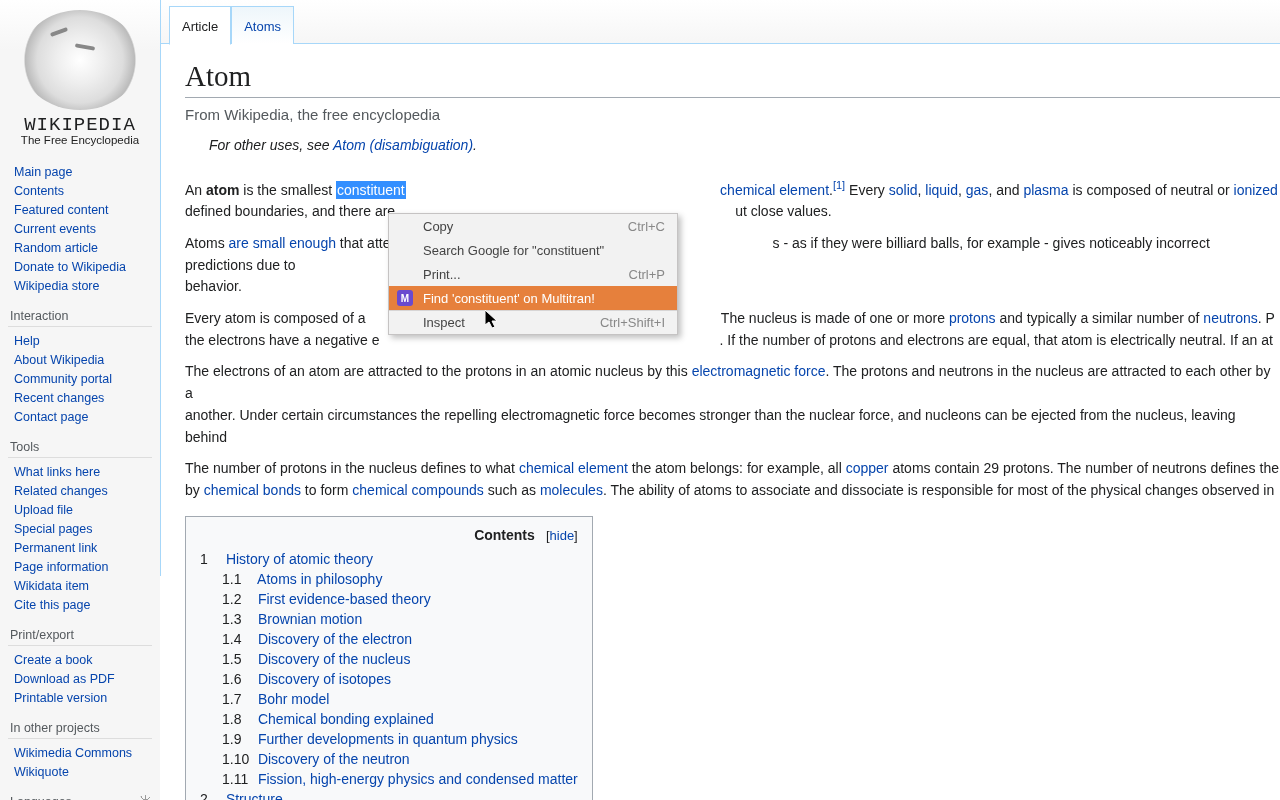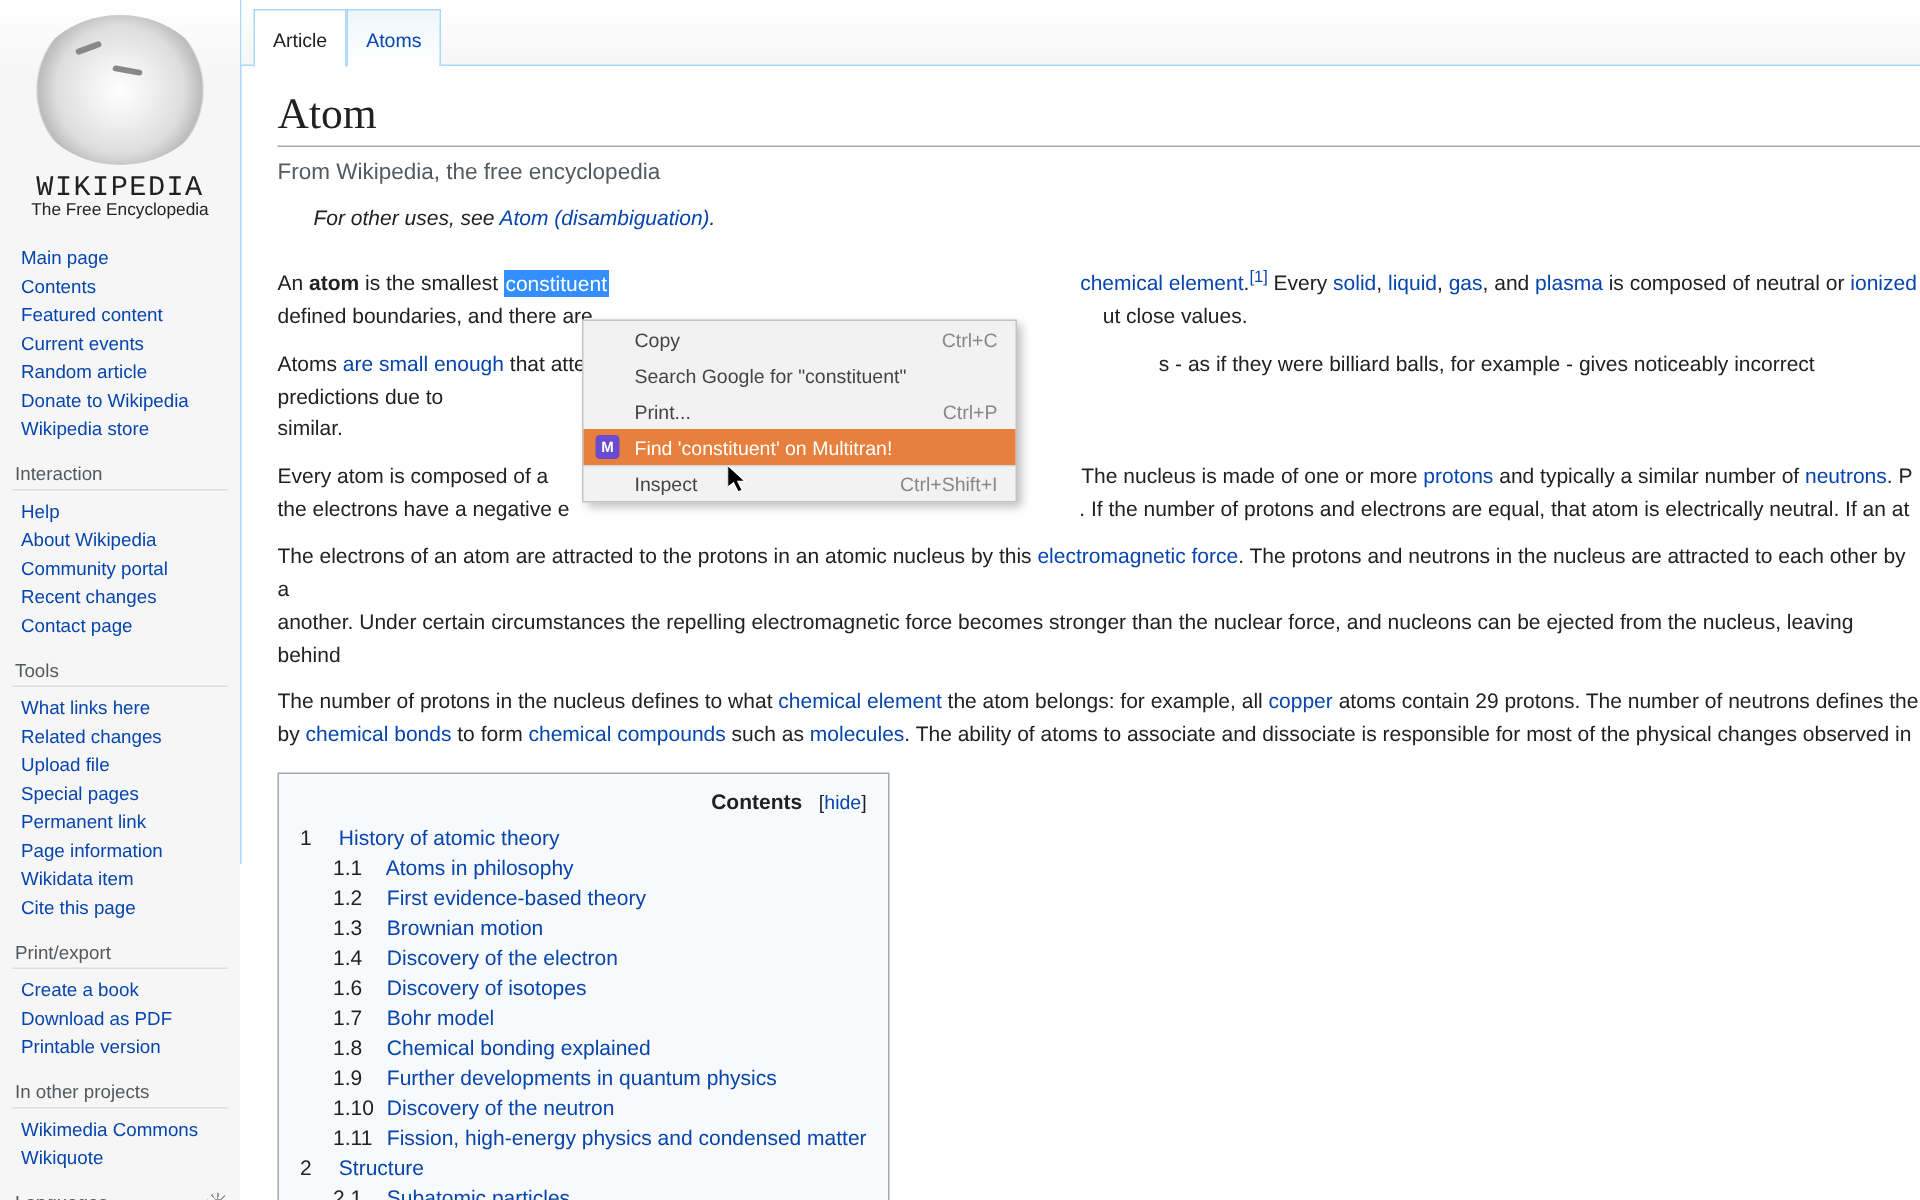--- a/index.html
+++ b/index.html
@@ -285,21 +285,21 @@
     <div class="hatnote">
       <span>For other uses, see </span><a>Atom (disambiguation)</a><span>.</span>
     </div>
 
     <p>
       <span>An </span><b>atom</b><span> is the smallest </span><span class="highlight">constituent</span><span style="visibility:hidden"> unit of ordinary </span><a style="visibility:hidden">matter</a><span style="visibility:hidden"> that has the properties of a </span><a>chemical element</a><span>.</span><sup class="reference">[1]</sup><span> Every </span><a>solid</a><span>, </span><a>liquid</a><span>, </span><a>gas</a><span>, and </span><a>plasma</a><span> is composed of neutral or </span><a>ionized</a><br>
       <span> defined boundaries, and there are</span><span style="display:inline-block;width:340px"></span><span>ut close values.</span>
     </p>
 
     <p>
-      <span>Atoms </span><a>are small enough</a><span> that attempting</span><span style="display:inline-block;width:340px"></span><span>s - as if they were billiard balls, for example - gives noticeably incorrect predictions due to </span><br><span>similar.</span>
+      <span>Atoms </span><a>are small enough</a><span> that attempting</span><span style="display:inline-block;width:340px"></span><span>s - as if they were billiard balls, for example - gives noticeably incorrect predictions due to </span><br><span>behavior.</span>
     </p>
 
     <p>
       <span>Every atom is composed of a </span><a style="visibility:hidden">n</a><span style="display:inline-block;width:340px"></span><span> The nucleus is made of one or more </span><a>protons</a><span> and typically a similar number of </span><a>neutrons</a><span>. P</span><br>
       <span>the electrons have a negative e</span><span style="display:inline-block;width:340px"></span><span>. If the number of protons and electrons are equal, that atom is electrically neutral. If an at</span>
     </p>
 
     <p>
       <span>The electrons of an atom are attracted to the protons in an atomic nucleus by this </span><a>electromagnetic force</a><span>. The protons and neutrons in the nucleus are attracted to each other by a</span><br><span>another. Under certain circumstances the repelling electromagnetic force becomes stronger than the nuclear force, and nucleons can be ejected from the nucleus, leaving behind</span>
     </p>
@@ -314,20 +314,21 @@
         <span>Contents</span>
         <span class="toggle">&nbsp;&nbsp;[<a>hide</a>]</span>
       </div>
       <ul id="toc-root">
           <li><a><span class="num">1</span>  History of atomic theory</a></li>
           <ul>
             <li><a><span class="num">1.1</span>  Atoms in philosophy</a></li>
             <li><a><span class="num">1.2</span>  First evidence-based theory</a></li>
             <li><a><span class="num">1.3</span>  Brownian motion</a></li>
             <li><a><span class="num">1.4</span>  Discovery of the electron</a></li>
+            <li><a><span class="num">1.5</span>  Discovery of the nucleus</a></li>
             <li><a><span class="num">1.6</span>  Discovery of isotopes</a></li>
             <li><a><span class="num">1.7</span>  Bohr model</a></li>
             <li><a><span class="num">1.8</span>  Chemical bonding explained</a></li>
             <li><a><span class="num">1.9</span>  Further developments in quantum physics</a></li>
             <li><a><span class="num">1.10</span>  Discovery of the neutron</a></li>
             <li><a><span class="num">1.11</span>  Fission, high-energy physics and condensed matter</a></li>
           </ul>
           <li><a><span class="num">2</span>  Structure</a></li>
           <ul>
             <li><a><span class="num">2.1</span>  Subatomic particles</a></li>

